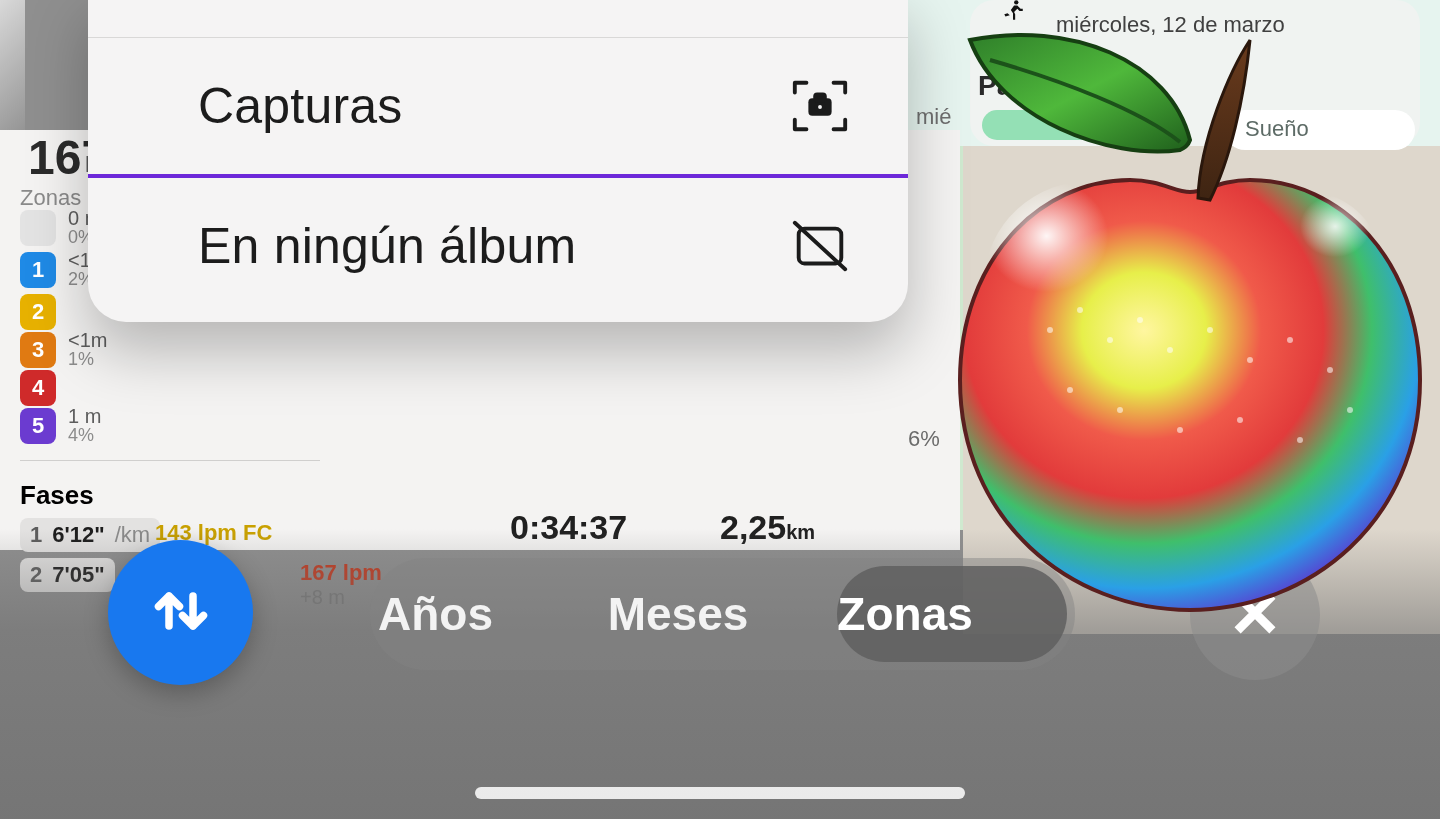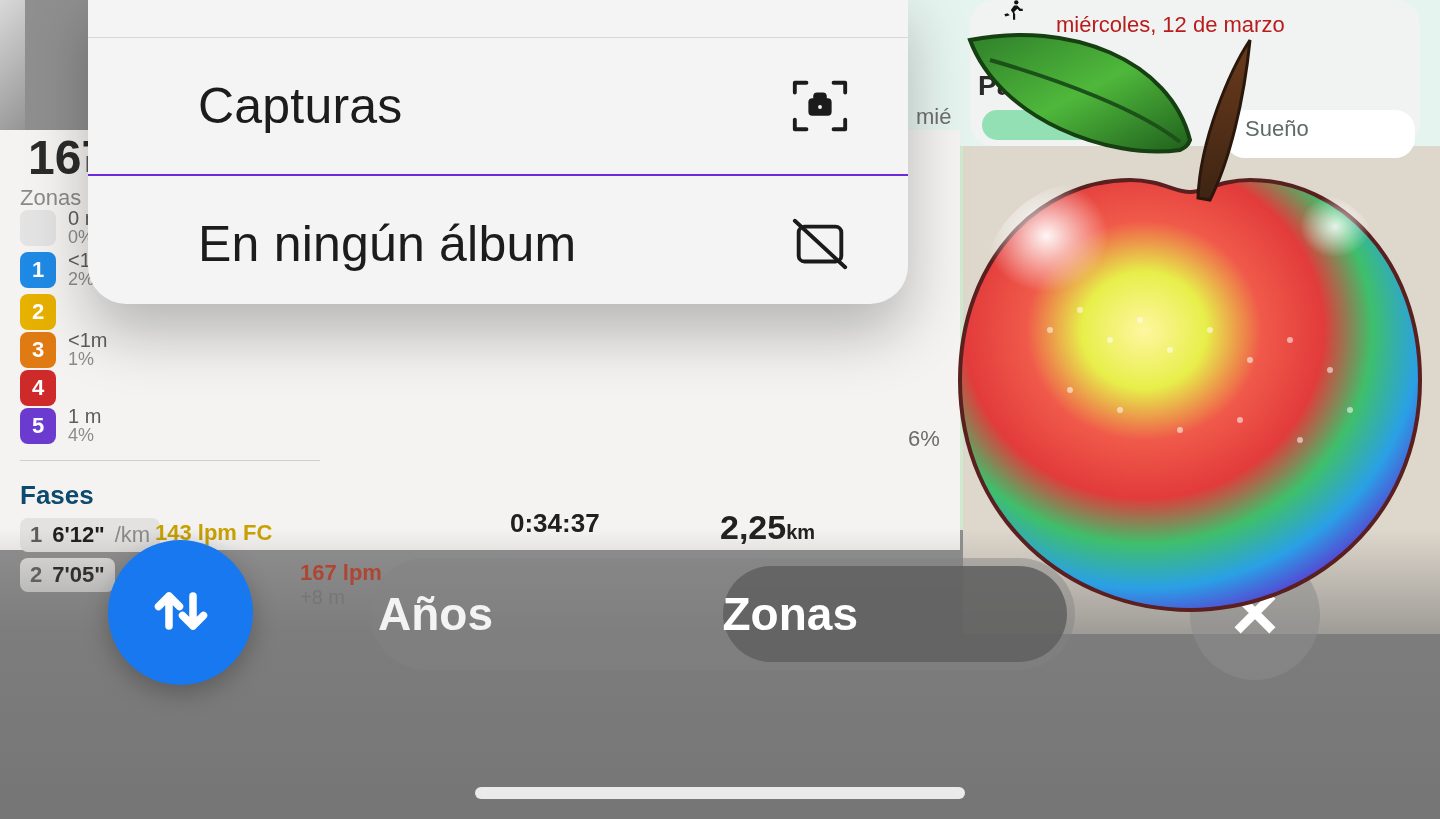--- a/index.html
+++ b/index.html
@@ -8,43 +8,43 @@
 
   
   .bg { position:absolute; inset:0; filter: blur(0.3px); }
   .bg .tile { position:absolute; background:#bbb; }
   .bg .t1 { left:0; top:0; width:25px; height:150px; background:linear-gradient(135deg,#d9d9d9,#8c8c8c); }
   .bg .t2 { left:905px; top:0; width:58px; height:530px; background:#cfe9cf; }
   .bg .t3 { left:905px; top:0; width:535px; height:146px; background:#e6f4ef; border-radius:0; }
   .bg .t4 { left:963px; top:146px; width:477px; height:488px; background:#ded7cc; }
   .bg .card { position:absolute; left:970px; top:0; width:450px; height:146px; background:#f0f3f1; border-radius:24px; }
   .bg .runner { position:absolute; left:30px; top:-2px; color:#111; font-size:22px; }
-  .bg .card .date { position:absolute; left:86px; top:12px; font-size:22px; color:#b91c1c; }
+  .bg .card .date { position:absolute; left:86px; top:12px; font-size:22px; color:#404040; }
   .bg .card .pa { position:absolute; left:8px; top:70px; font-size:28px; font-weight:700; color:#2a2a2a;}
   .bg .card .pill { position:absolute; left:12px; top:110px; width:180px; height:30px; border-radius:18px; background:#6cd79b; opacity:.7;}
-  .bg .sueno { position:absolute; left:1225px; top:110px; width:190px; height:48px; background:#fff; border-radius:20px; color:#5d6b66; font-size:22px; padding:6px 20px;}
+  .bg .sueno { position:absolute; left:1225px; top:110px; width:190px; height:40px; background:#fff; border-radius:20px; color:#5d6b66; font-size:22px; padding:6px 20px;}
   .bg .daylabel { position:absolute; left:916px; top:105px; font-size:22px; color:#6e6e6e; text-align:center; line-height:1.1;}
   .bg .daylabel b{ display:block; font-size:26px; color:#2b2b2b; font-weight:700;}
 
   
   .fit { position:absolute; left:0; top:130px; width:960px; height:420px; background:#f4f3f2; color:#333; }
   .fit .big { position:absolute; left:28px; top:0; font-size:48px; font-weight:800; color:#2b2b2b;}
   .fit .lpm { position:absolute; left:85px; top:22px; font-size:22px; font-weight:700; color:#5a5a5a;}
   .fit .zonas { position:absolute; left:20px; top:55px; font-size:22px; color:#8a8a8a;}
   .zone { position:absolute; left:20px; height:36px; border-radius:8px; color:#fff; font-size:22px; display:flex; align-items:center; padding:0 10px; width:36px; justify-content:center; font-weight:600;}
   .zonetxt{ position:absolute; left:68px; font-size:20px; color:#5d5d5d; line-height:1;}
   .zonetxt small{ display:block; font-size:18px; color:#8c8c8c;}
-  .fit .fases{ position:absolute; left:20px; top:350px; font-size:26px; font-weight:800; color:#0c4a6e;}
+  .fit .fases{ position:absolute; left:20px; top:350px; font-size:26px; font-weight:800; color:#000000;}
   .fit .hr{ position:absolute; left:20px; top:330px; width:300px; height:1px; background:#d0cfce;}
   .lap { position:absolute; left:20px; height:34px; background:#e3e2e1; border-radius:8px; padding:3px 10px; font-size:22px; color:#333; display:flex; align-items:center; gap:10px;}
   .lap .n{ font-weight:700; color:#5c5c5c;}
   .lap .pace{ font-weight:800; color:#1c1c1c;}
   .lap .unit{ color:#8a8a8a;}
   .laplabel{ position:absolute; font-size:22px; font-weight:700;}
-  .fit .time{ position:absolute; left:510px; top:378px; font-size:26px; font-weight:800; color:#202020;}
+  .fit .time{ position:absolute; left:510px; top:378px; font-size:34px; font-weight:800; color:#202020;}
   .fit .dist{ position:absolute; left:720px; top:378px; font-size:34px; font-weight:800; color:#202020;}
   .fit .dist .u{ font-size:20px; font-weight:700;}
   .fit .pct{ position:absolute; left:908px; top:296px; font-size:22px; color:#6b6b6b;}
 
   
   .bottombar { position:absolute; left:0; right:0; bottom:0; height:290px; background:linear-gradient(to bottom, rgba(120,120,120,0) 0%, rgba(110,110,110,.55) 35%, rgba(110,110,110,.78) 100%); }
   .home-indicator { position:absolute; left:50%; bottom:20px; transform:translateX(-50%); width:490px; height:12px; border-radius:8px; background:rgba(255,255,255,.85); }
 
   
   .sortbtn { position:absolute; left:108px; top:540px; width:145px; height:145px; border-radius:50%; background:#1878ef; display:flex; align-items:center; justify-content:center; box-shadow:0 8px 24px rgba(0,0,0,.25); }
@@ -55,22 +55,22 @@
   .closebtn svg{ width:58px; height:58px; stroke:#fff; stroke-width:6; }
 
   
   .segmented { position:absolute; left:370px; top:558px; width:705px; height:112px; border-radius:60px; background:rgba(130,130,130,.45); display:flex; align-items:center; padding:8px; gap:0; }
   .seg { flex:1; text-align:left; font-size:46px; font-weight:600; color:rgba(255,255,255,.9); border-radius:54px; height:96px; line-height:96px; }
   .seg.active{ background:rgba(95,95,95,.85); color:#fff; }
 
   
   .menu { position:absolute; left:88px; top:-10px; width:820px; background:#f5f4f4; border-radius:0 0 38px 38px; box-shadow:0 30px 60px rgba(0,0,0,.25); overflow:hidden; }
   .menu .top-sep{ height:48px; border-bottom:1px solid #d9d8d7; }
-  .menu-item { display:flex; align-items:center; justify-content:space-between; padding:36px 56px 36px 110px; border-bottom:2px solid #6d28d9; }
-  .menu-item:last-child{ border-bottom:none; padding-bottom:28px;gap:38px;}
+  .menu-item { display:flex; align-items:center; justify-content:space-between; padding:36px 56px 36px 110px; border-bottom:4px solid #6d28d9; }
+  .menu-item:last-child{ border-bottom:none; padding-bottom:44px;gap:38px;}
   .menu-item .label { font-size:50px; font-weight:500; color:#1c1c1c; letter-spacing:.2px;}
   .menu-item .icon { width:64px; height:64px; display:flex; align-items:center; justify-content:center; }
   .menu-item .icon svg{ width:62px; height:62px; }
 
   
   .apple { position:absolute; left:930px; top:10px; width:520px; height:640px; pointer-events:none; }
 
 </style>
 </head>
 <body>
@@ -152,20 +152,21 @@
     <span>
       <svg viewBox="0 0 48 48" fill="none" stroke="#fff" stroke-width="5" stroke-linecap="round" stroke-linejoin="round">
         <path d="M16 34 V14 M16 14 L9 21 M16 14 L23 21"></path>
         <path d="M32 14 V34 M32 34 L25 27 M32 34 L39 27"></path>
       </svg>
     </span>
   </div>
 
   <div class="segmented">
     <div class="seg">Años</div>
+    <div class="seg">Meses</div>
     <div class="seg active">Zonas</div>
   </div>
 
   <div class="closebtn">
     <span>
       <svg viewBox="0 0 40 40" fill="none">
           <path d="M8 8 L32 32 M32 8 L8 32"></path>
         </svg>
     </span>
   </div>

